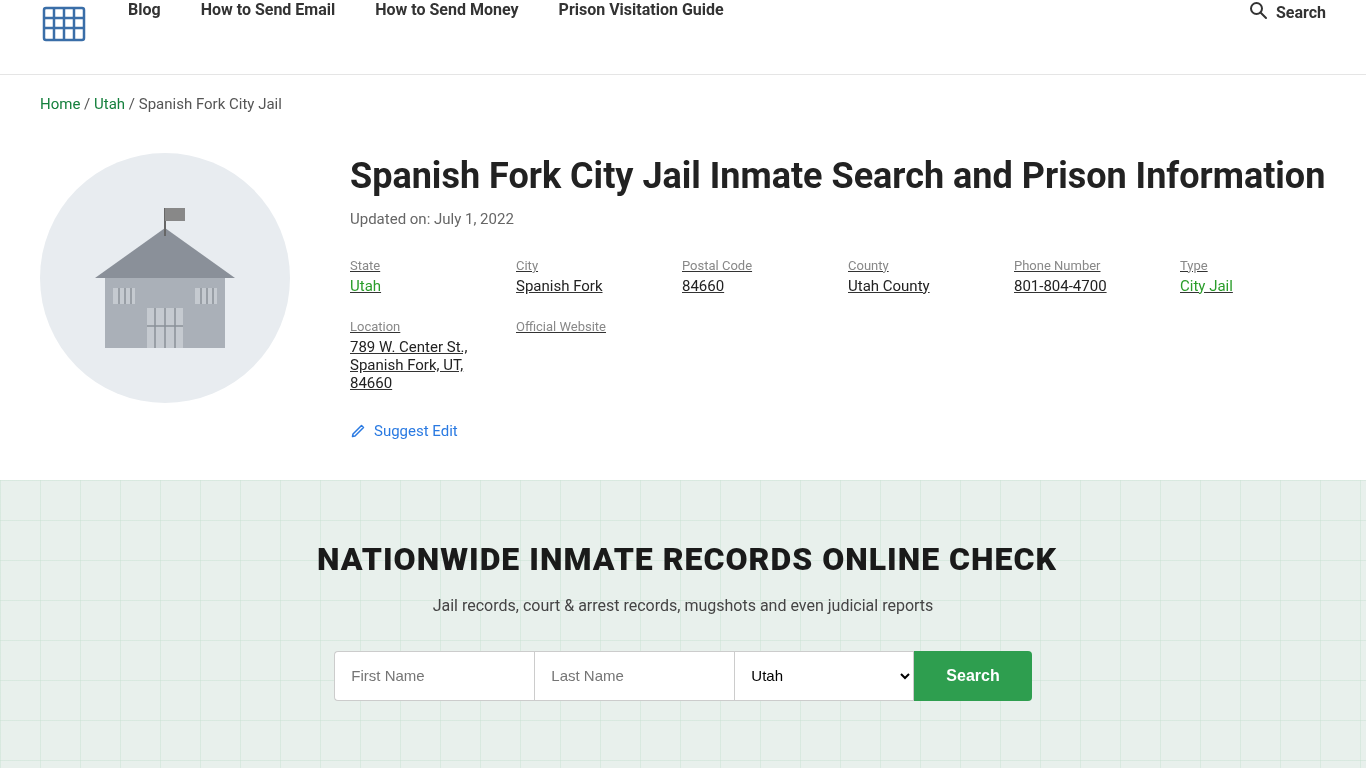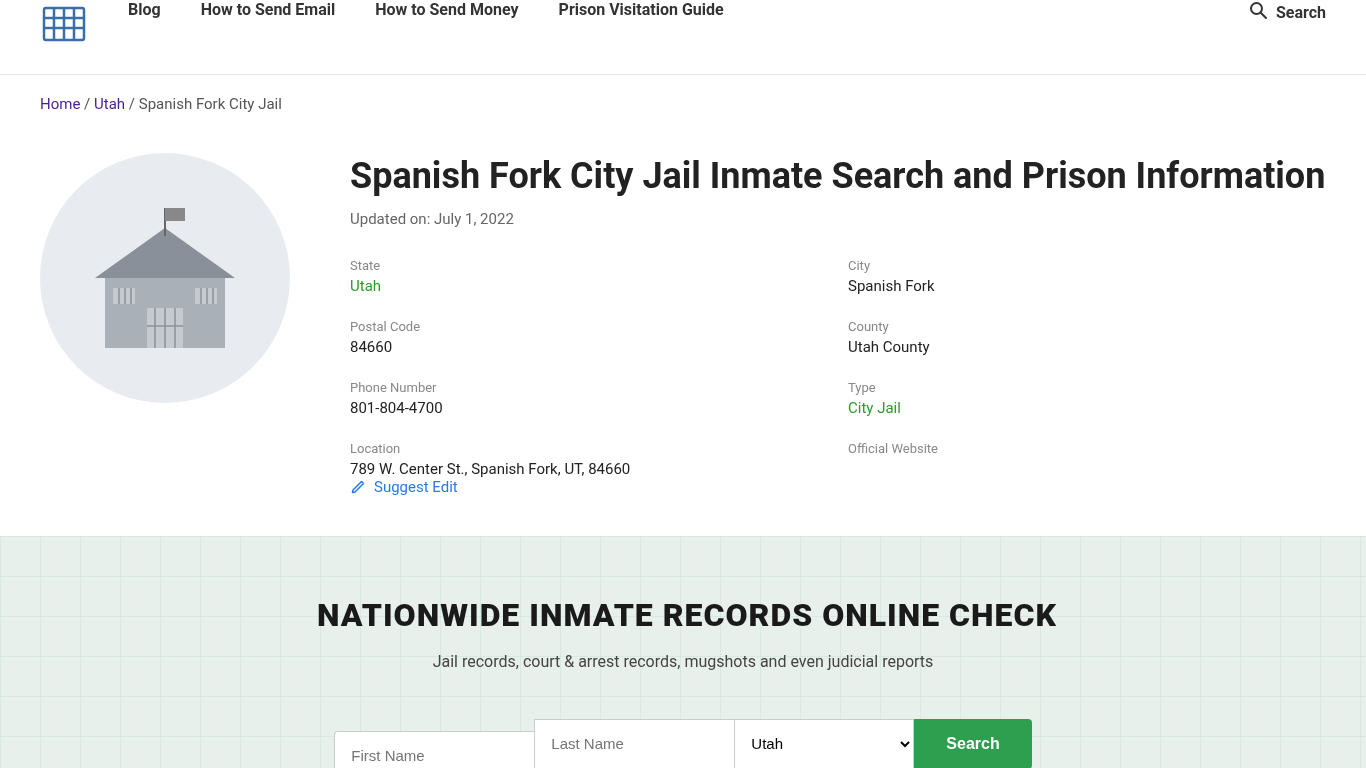--- a/index.html
+++ b/index.html
@@ -49,21 +49,21 @@
       font-size: 16px;
       color: #333;
     }
 
     
     .breadcrumb {
       padding: 20px 40px;
       font-size: 15px;
       color: #555;
     }
-    .breadcrumb a { color: #4c1d95; text-decoration: none; }
+    .breadcrumb a { color: #15803d; text-decoration: none; }
     .breadcrumb span { color: #555; }
 
     
     .main-content {
       padding: 20px 40px 40px 40px;
       display: flex;
       gap: 60px;
       align-items: flex-start;
     }
 
@@ -97,22 +97,24 @@
     }
     .updated-date {
       font-size: 15px;
       color: #666;
       margin-bottom: 30px;
     }
 
     
     .info-grid {
       display: grid;
-      grid-template-columns: repeat(2, 1fr);
+      grid-template-columns: repeat(6, 1fr);
       gap: 24px 20px;
+      margin-bottom: 30px;
+      text-decoration: underline;
     }
     .info-item {}
     .info-label {
       font-size: 13px;
       color: #888;
       margin-bottom: 4px;
     }
     .info-value {
       font-size: 15px;
       color: #222;
@@ -171,21 +173,20 @@
       padding: 0 16px;
       font-size: 15px;
       border: 1px solid #ccc;
       outline: none;
       background: #fff;
       width: 200px;
     }
     .search-form input:first-child {
       border-radius: 4px 0 0 4px;
       border-right: none;
-      margin-top: 24px;
     }
     .search-form input:nth-child(2) {
       border-radius: 0;
       border-right: none;
     }
     .search-form select {
       height: 50px;
       padding: 0 12px;
       font-size: 15px;
       border: 1px solid #ccc;

